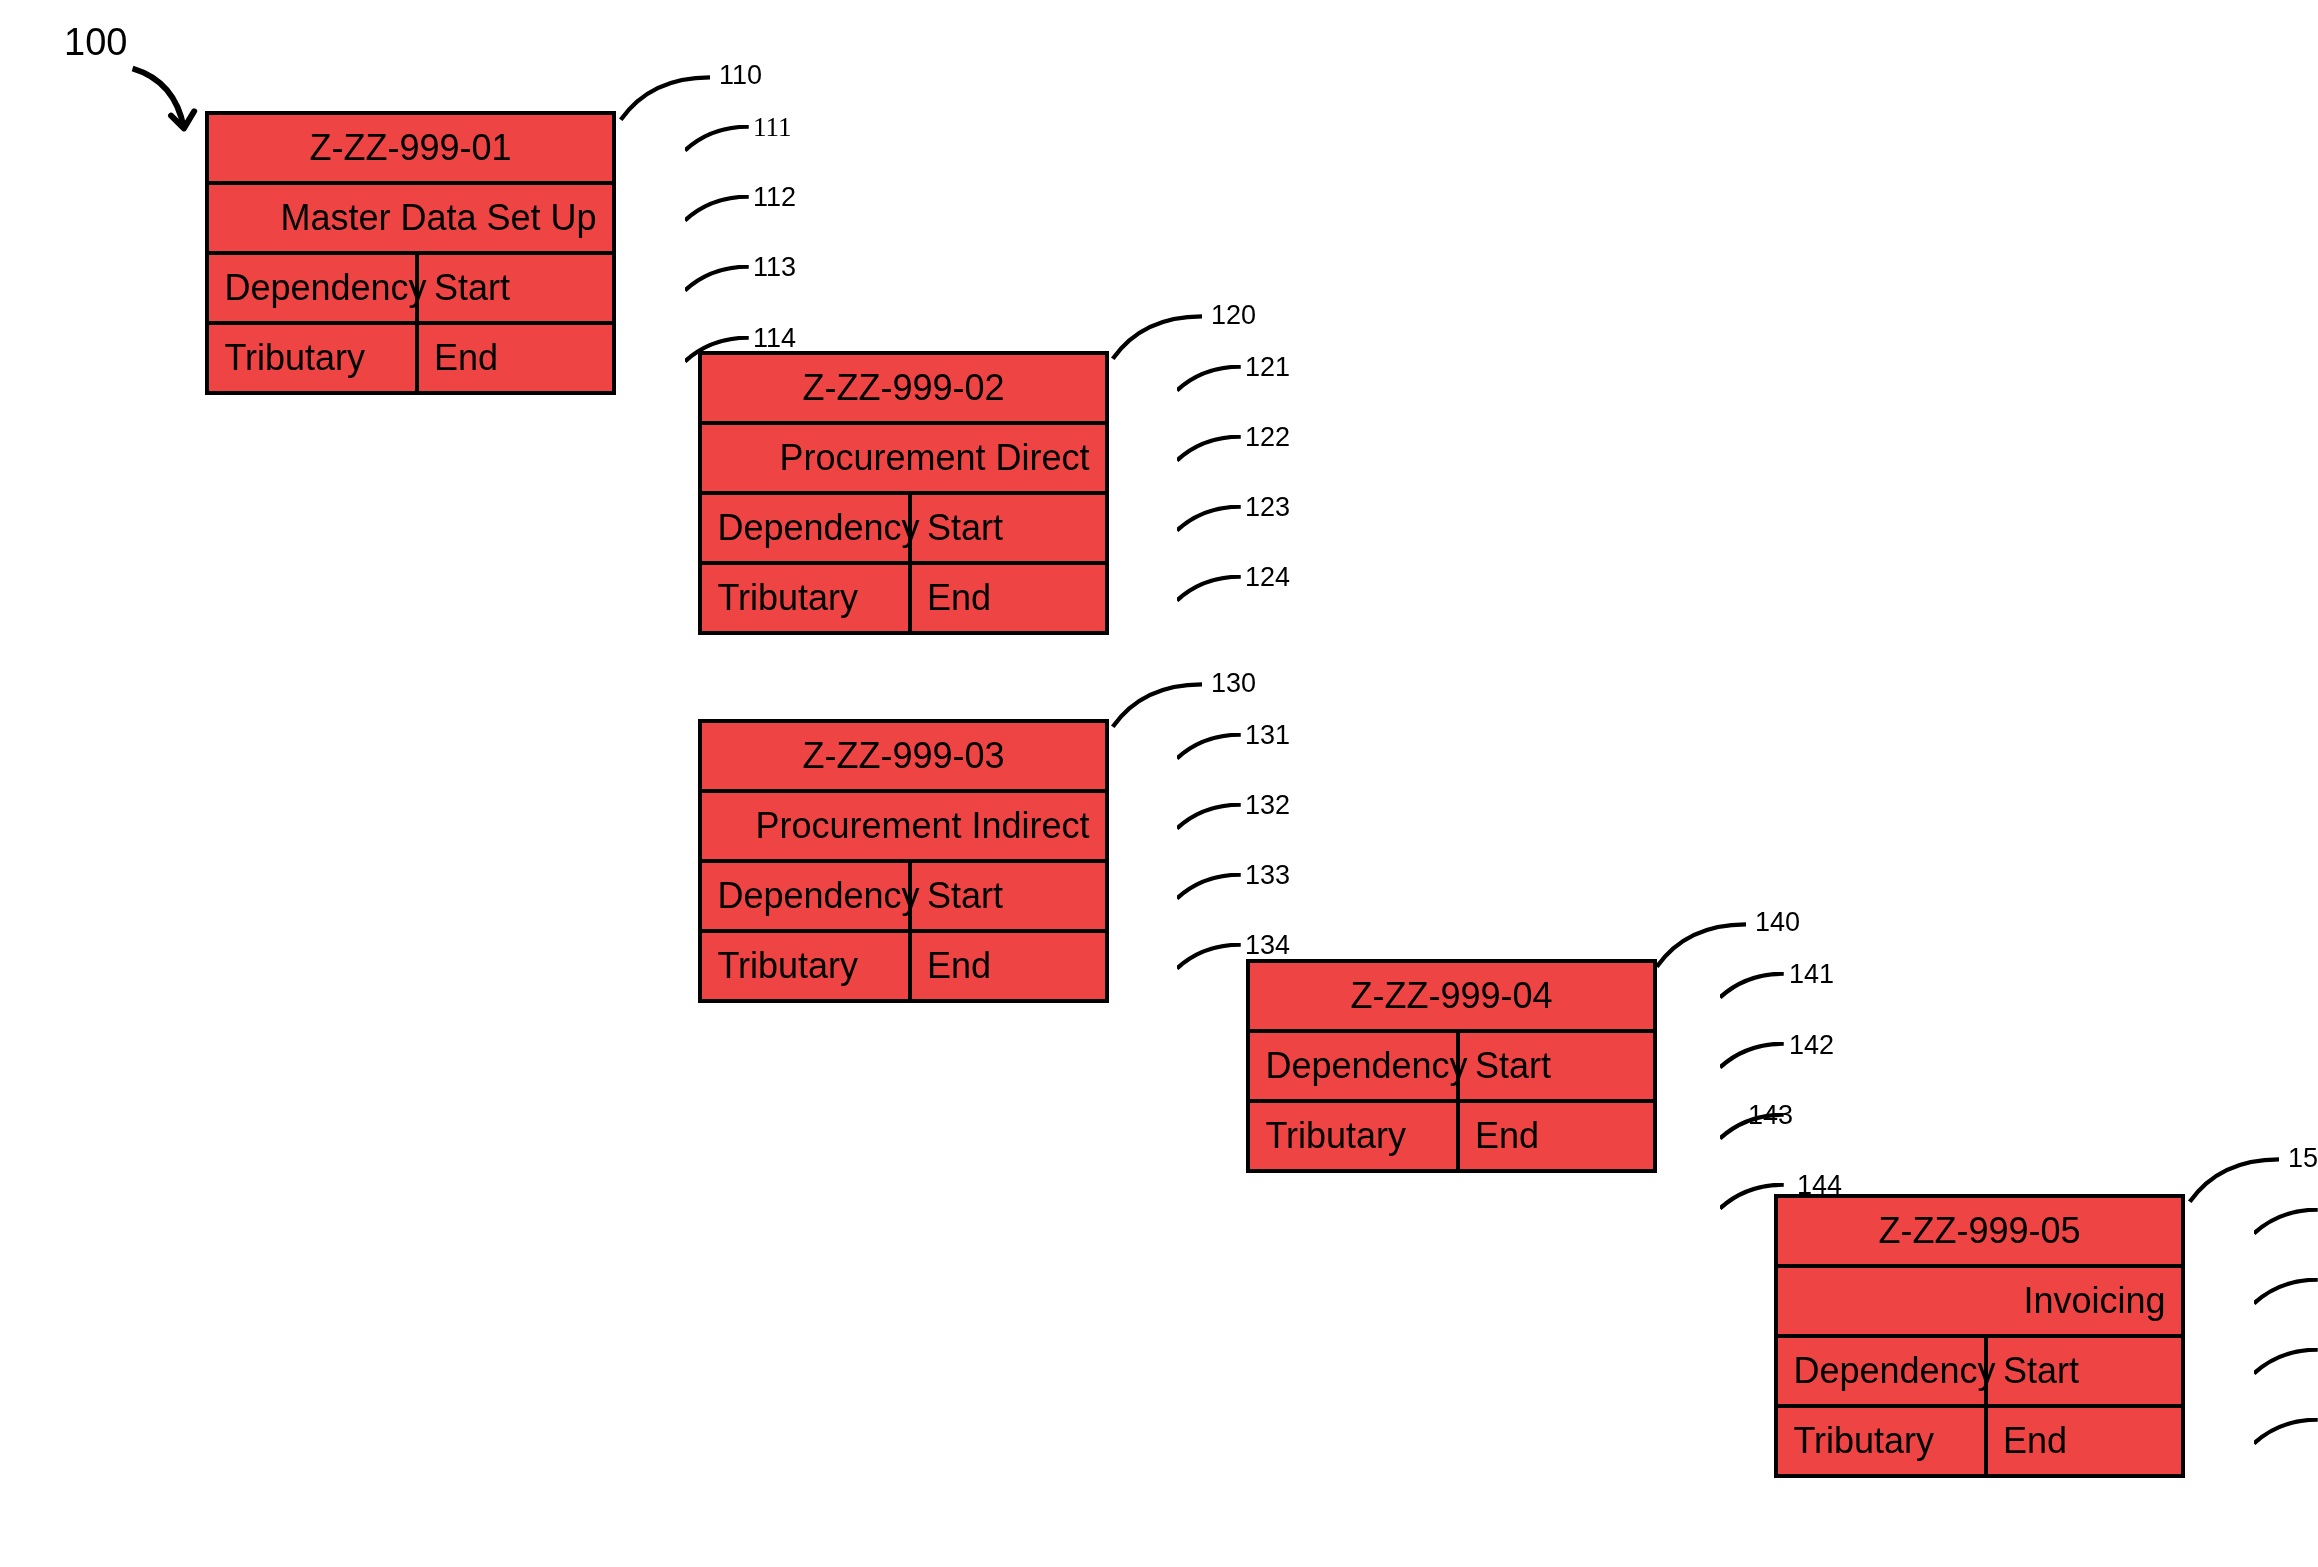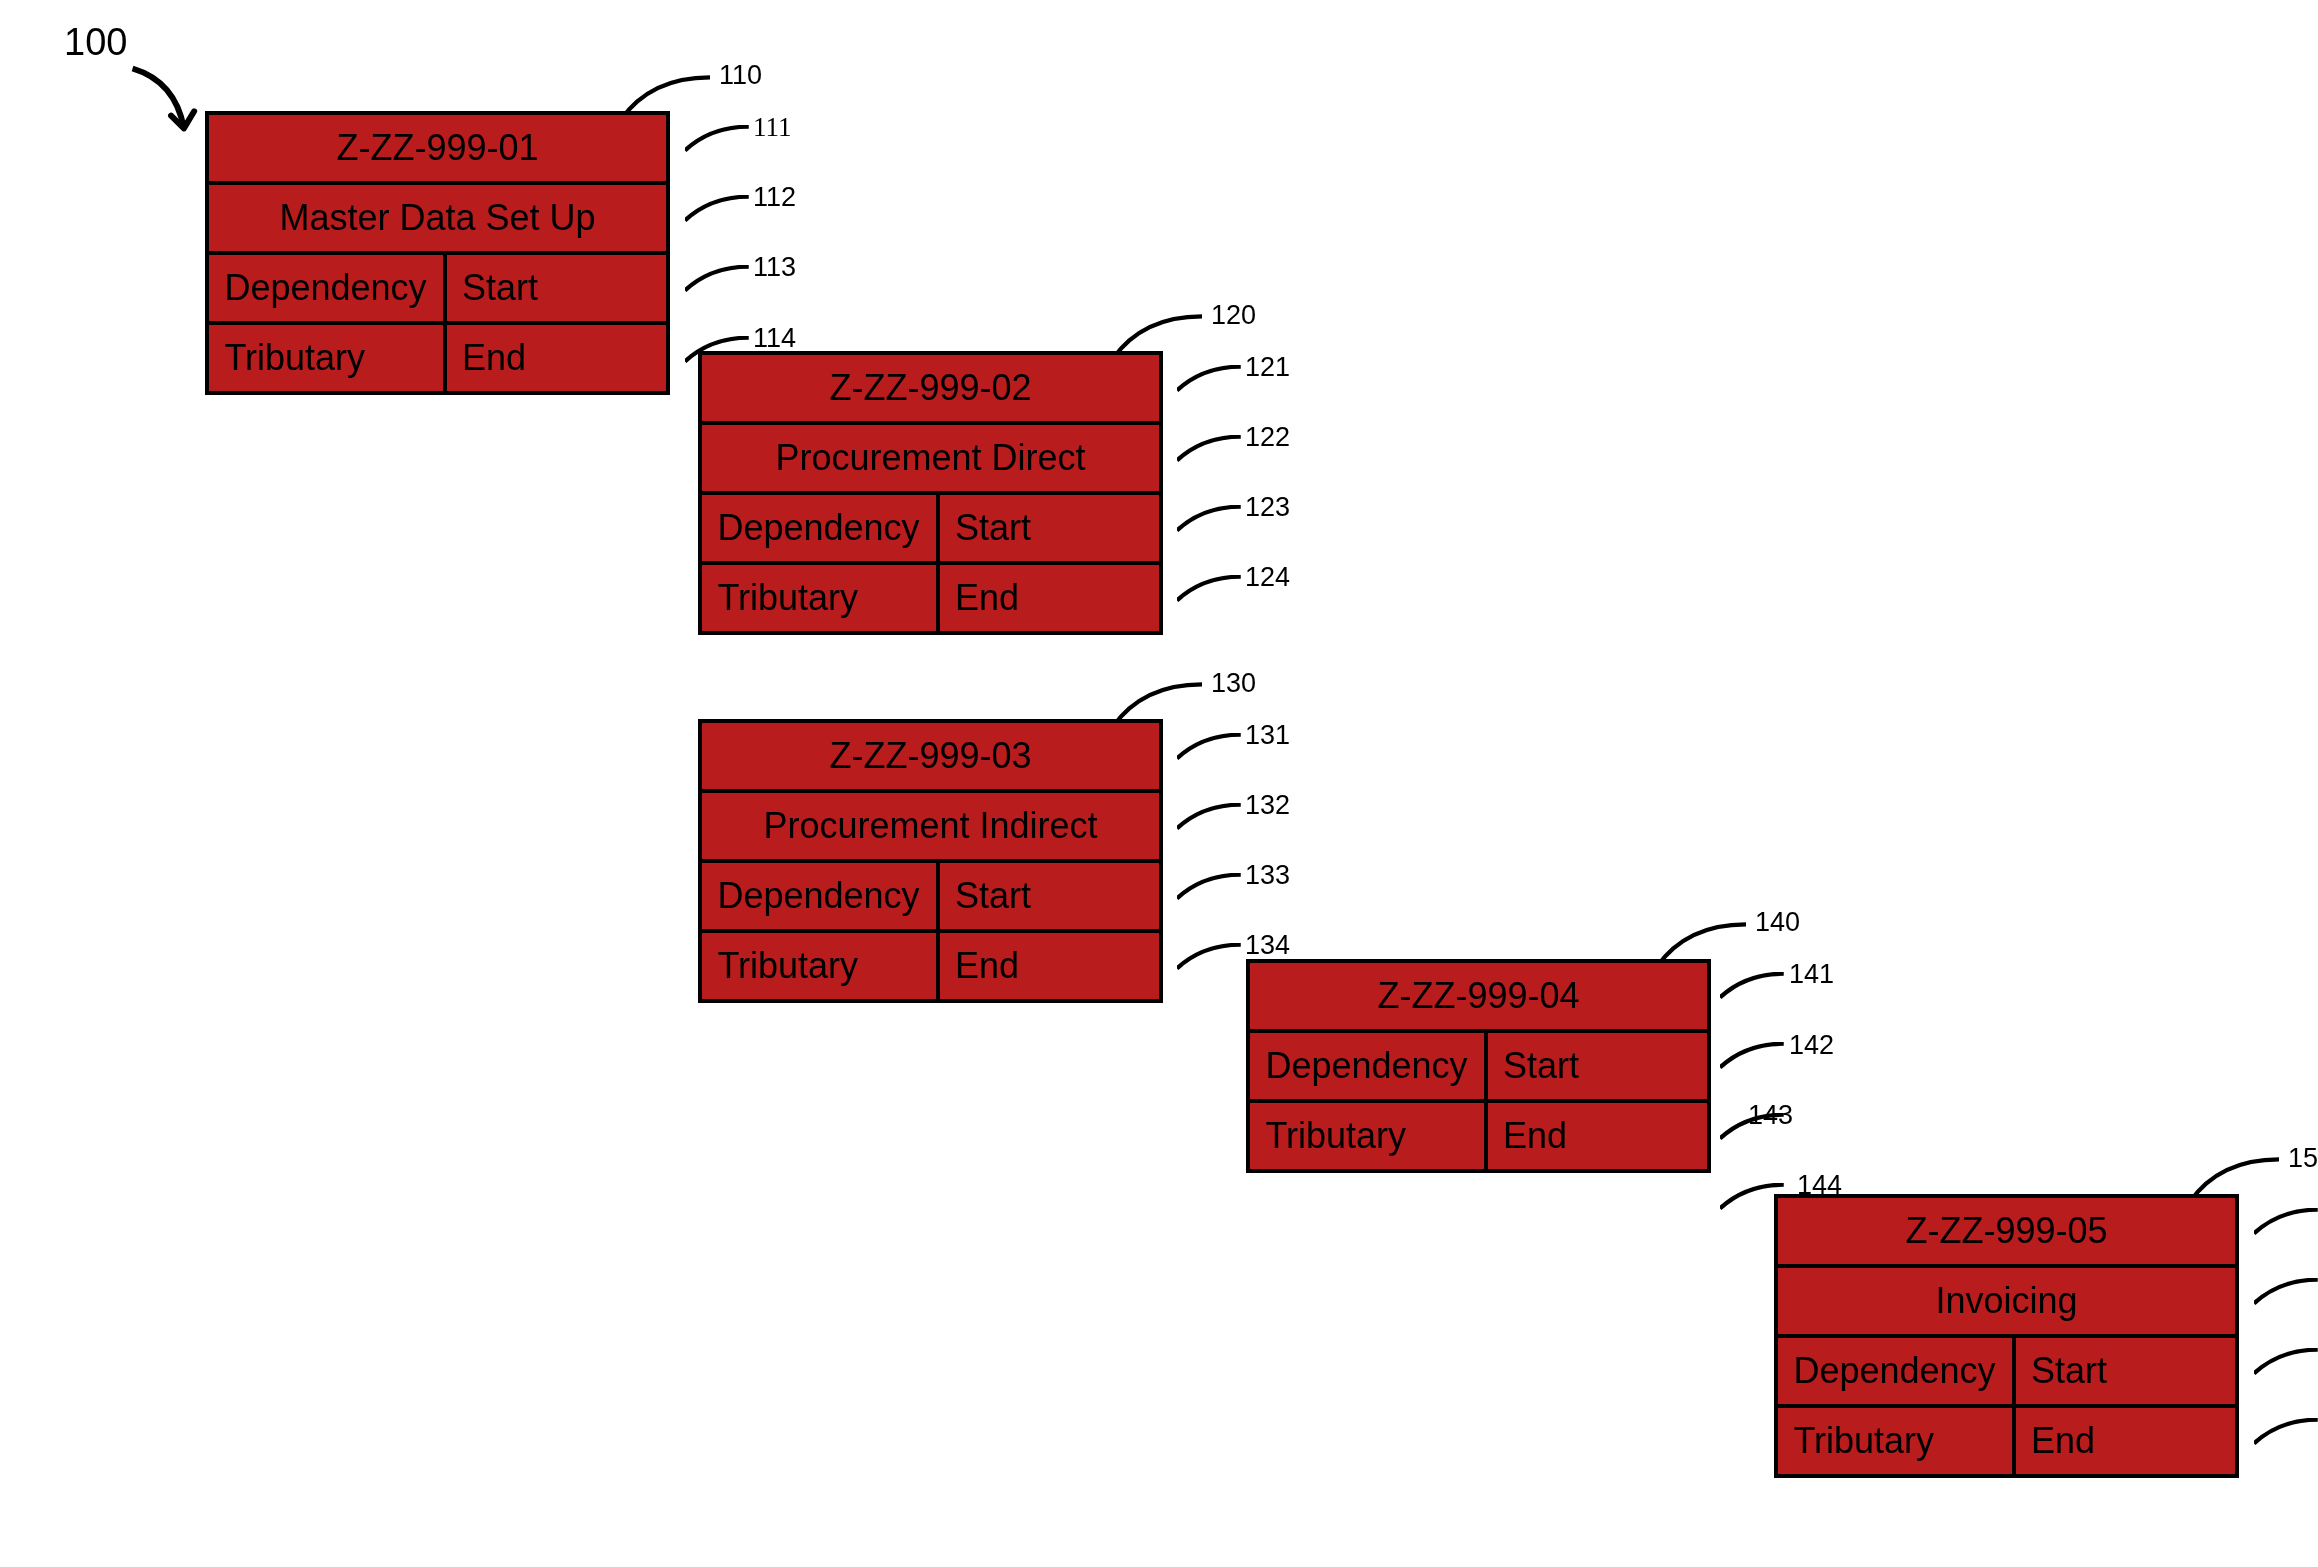--- a/index.html
+++ b/index.html
@@ -14,23 +14,23 @@
     width: 2319px;
     height: 1567px;
   }
   .fig-label {
     position: absolute;
     font-size: 38px;
     font-weight: normal;
   }
   .box {
     position: absolute;
-    width: 465px;
+    width: 411px;
     border: 4.3px solid #000;
-    background: #b91c1c;
+    background: #ef4444;
     box-sizing: border-box;
   }
   .row {
     display: flex;
     border-top: 4.3px solid #000;
     box-sizing: border-box;
   }
   .row:first-child {
     border-top: none;
   }
@@ -38,21 +38,21 @@
     padding: 12px 15.4px;
     font-size: 36px;
     box-sizing: border-box;
   }
   .title-cell {
     width: 100%;
     text-align: center;
   }
   .desc-cell {
     width: 100%;
-    text-align: center;
+    text-align: right;
   }
   .left-cell {
     width: 52%;
     border-right: 4.3px solid #000;
   }
   .right-cell {
     width: 48%;
   }
   .ref-label {
     position: absolute;

